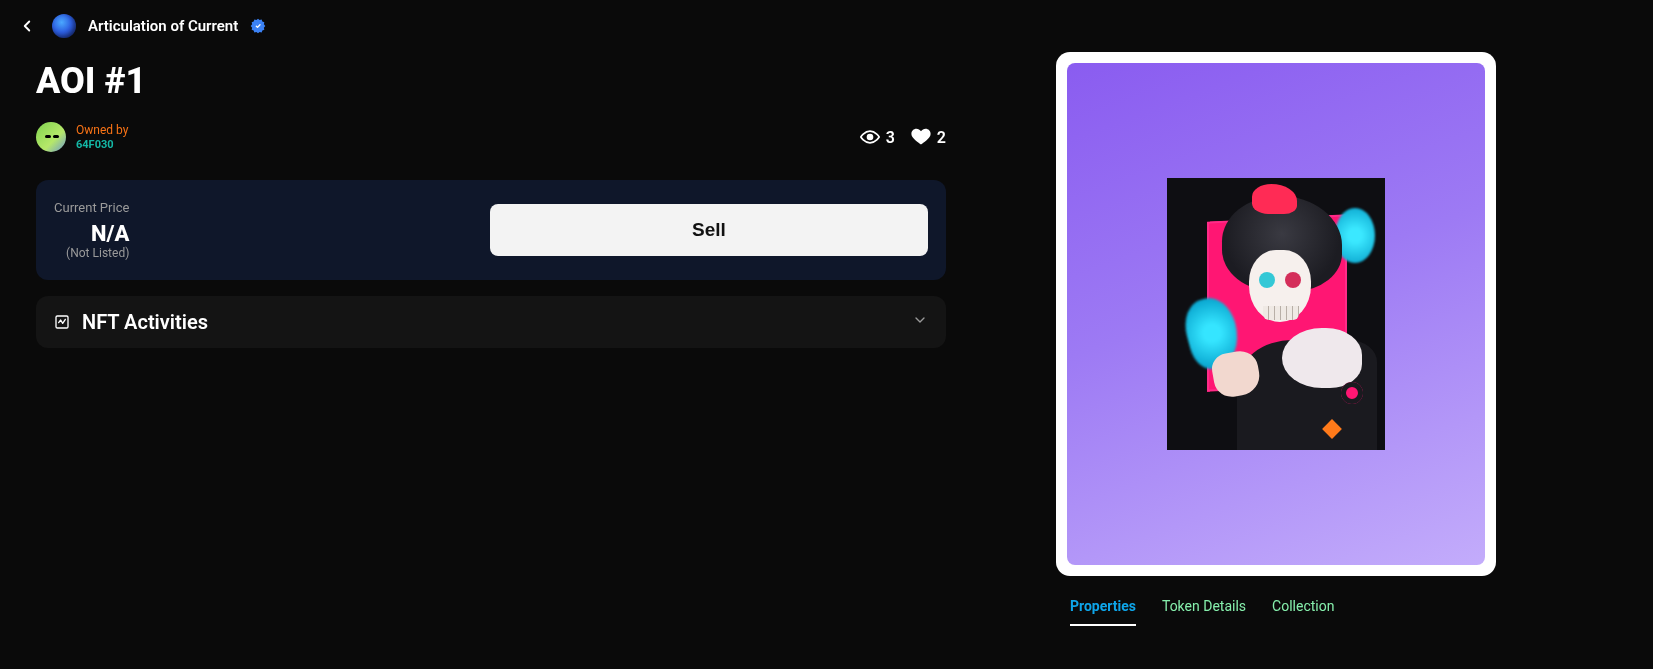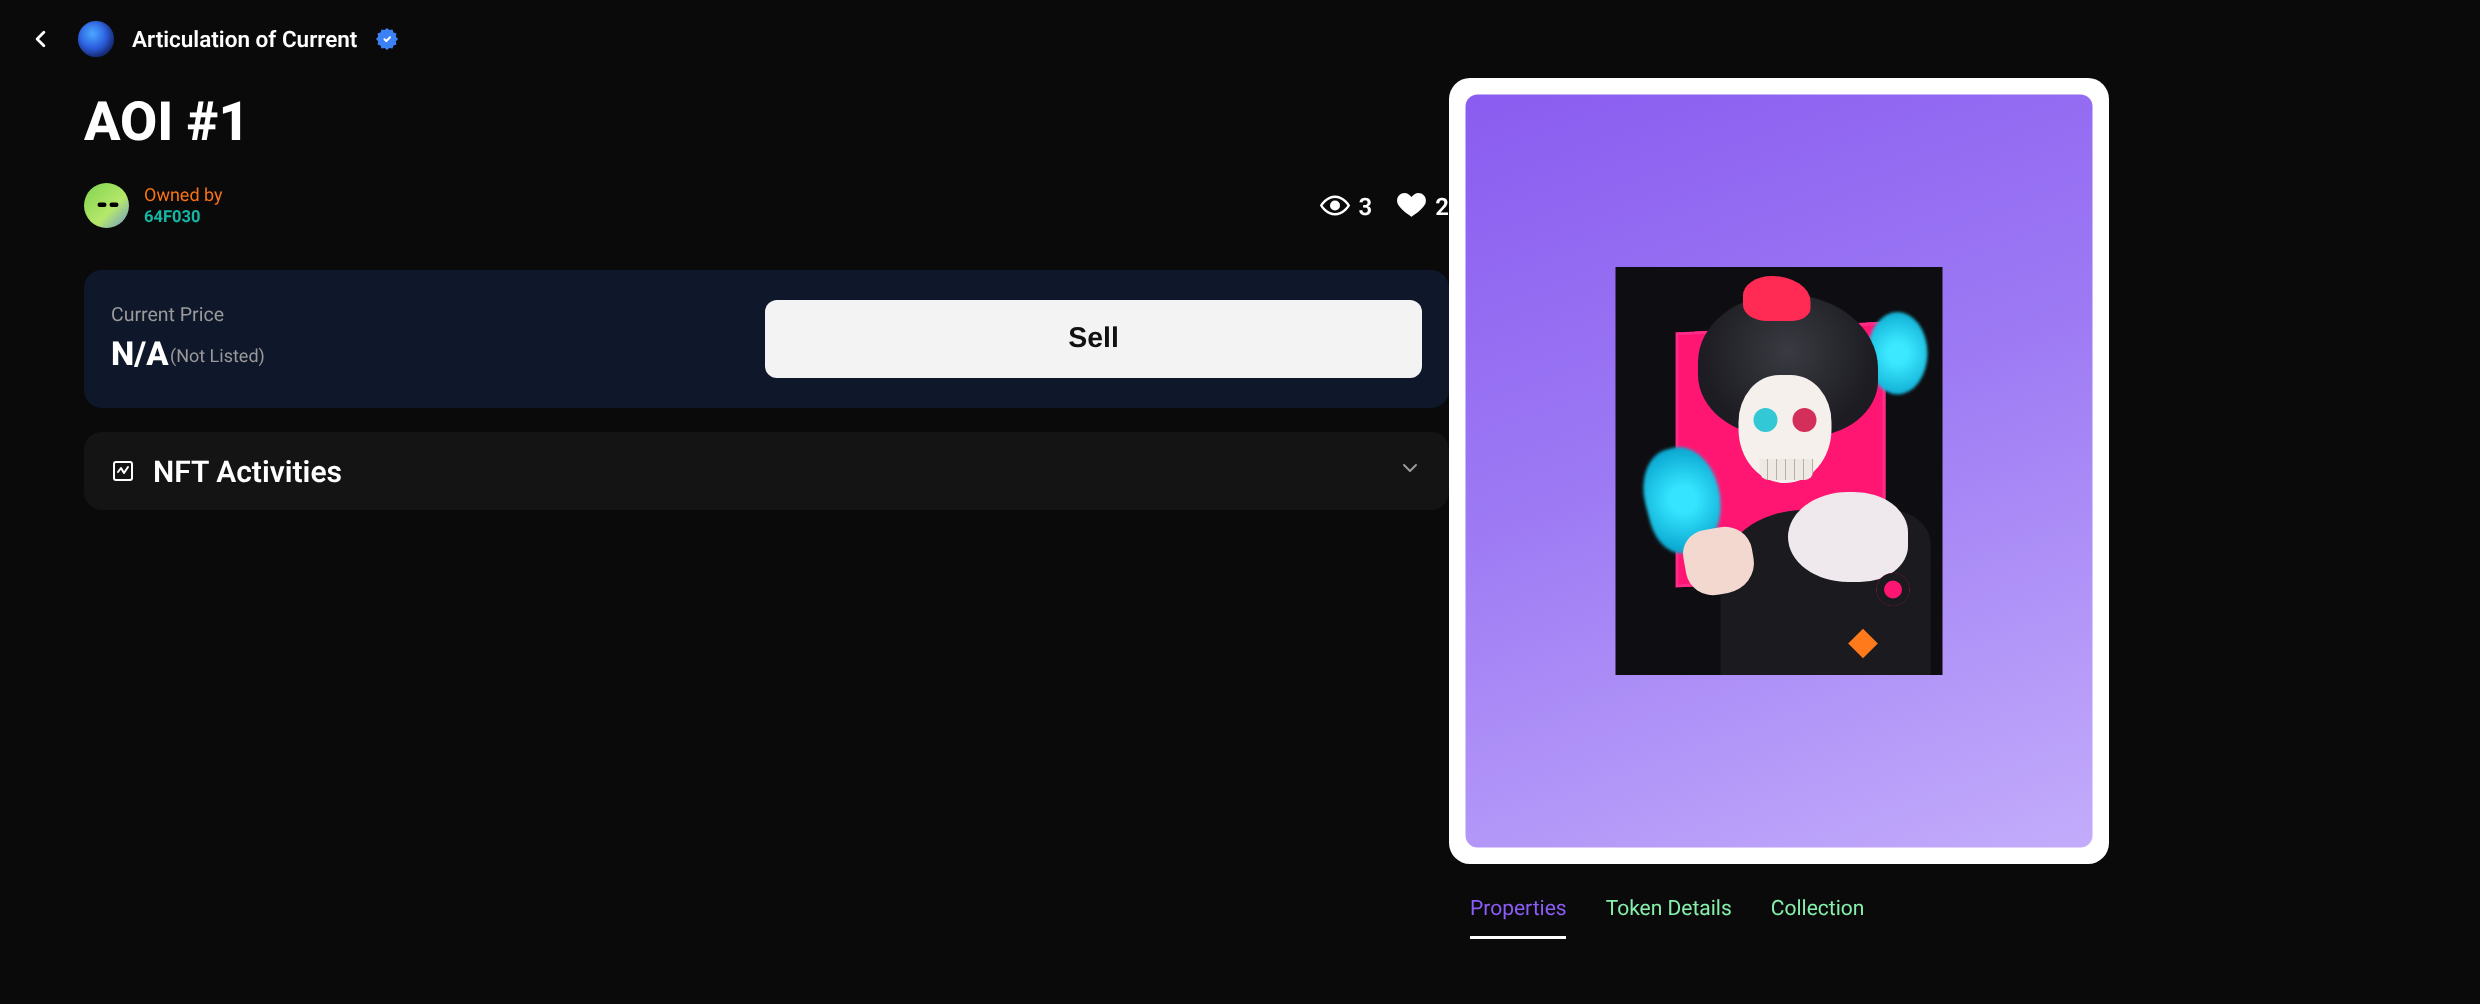--- a/index.html
+++ b/index.html
@@ -35,21 +35,22 @@
   .coll-name {
     font-size: 15px;
     font-weight: 600;
     color: #fff;
   }
   .verified-badge svg { width: 16px; height: 16px; }
   .verified-badge { display: flex; align-items: center; }
 
   .main {
     display: flex;
-    padding: 0 56px;
+    padding: 0 36px;
+    gap: 110px;
   }
   .left {
     flex: 0 0 910px;
   }
   .title {
     font-size: 36px;
     font-weight: 800;
     margin-top: 8px;
     margin-bottom: 20px;
   }
@@ -101,21 +102,21 @@
     background: #0f172a;
     border-radius: 12px;
     padding: 20px 18px;
     display: flex;
     align-items: center;
     justify-content: space-between;
     margin-bottom: 16px;
   }
   .price-left {}
   .price-label { font-size: 13px; color: #9a9a9a; margin-bottom: 6px; }
-  .price-line { display:flex; align-items: center; }
+  .price-line { display:flex; align-items: flex-end; flex-direction: column; }
   .price-value { font-size: 22px; font-weight: 800; }
   .price-note { font-size: 12px; color: #9a9a9a; margin-left: 1px; }
   .sell-btn {
     background: #f3f3f3;
     color: #111;
     border: none;
     font-size: 19px;
     font-weight: 700;
     width: 438px;
     height: 52px;
@@ -277,22 +278,22 @@
     padding-left: 14px;
   }
   .tab {
     font-size: 14px;
     color: #86efac;
     padding-bottom: 10px;
     cursor: pointer;
     border-bottom: 2px solid transparent;
   }
   .tab.active {
-    color: #8b5cf6;
-    font-weight: 400;
+    color: #0ea5e9;
+    font-weight: 700;
     border-bottom-color: #fff;
   }
 </style>
 </head>
 <body>
 
 <div class="header">
   <div class="back-btn">
     <svg viewBox="0 0 24 24" fill="none" stroke="currentColor" stroke-width="2.5" stroke-linecap="round" stroke-linejoin="round">
         <polyline points="15 18 9 12 15 6"></polyline>

